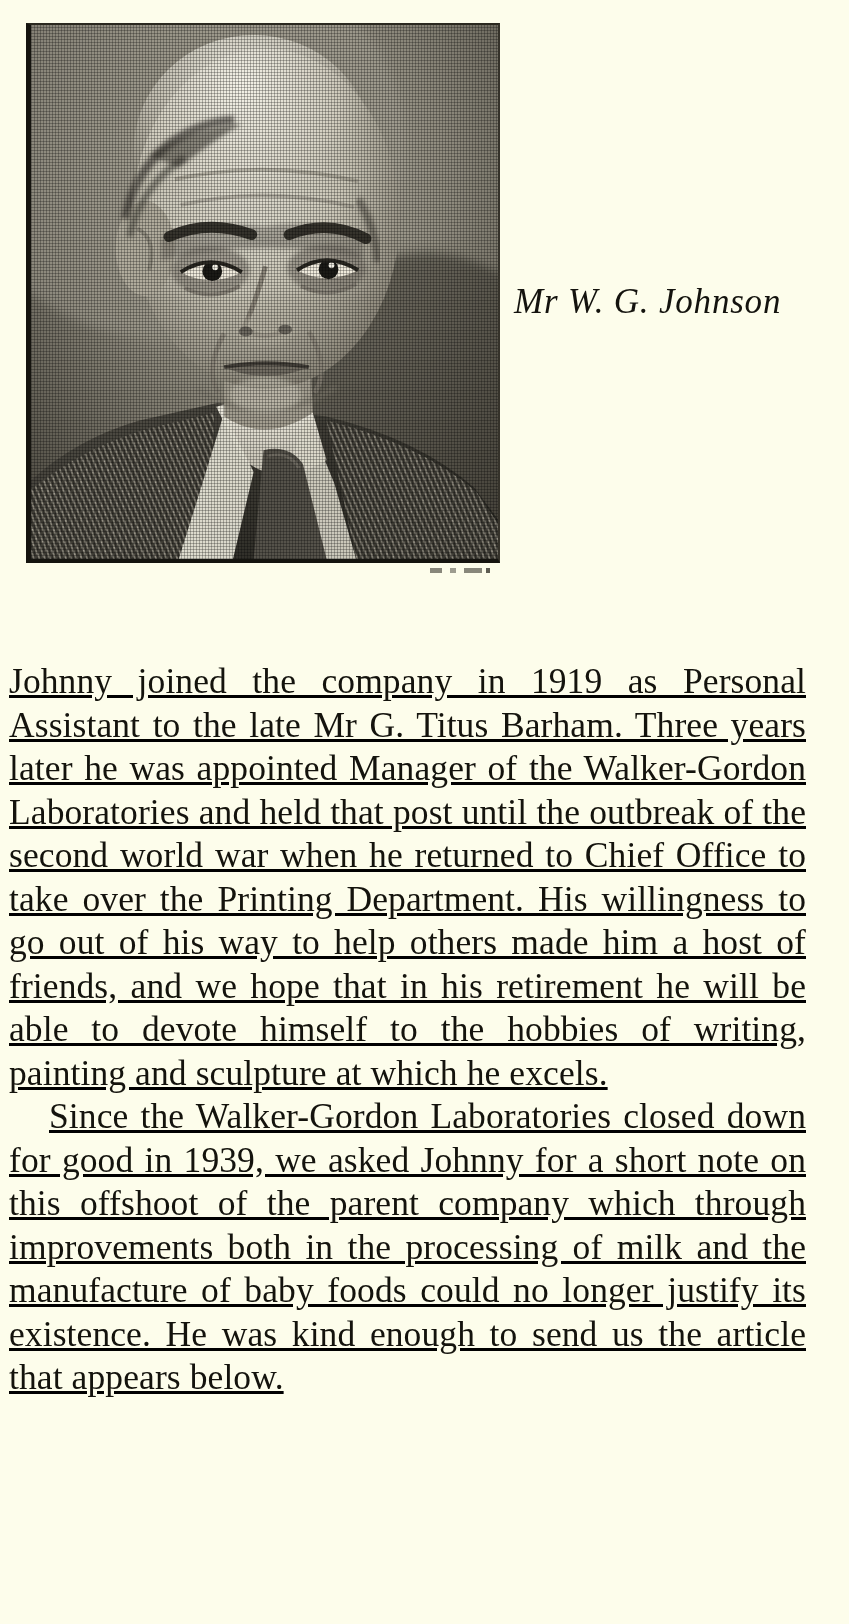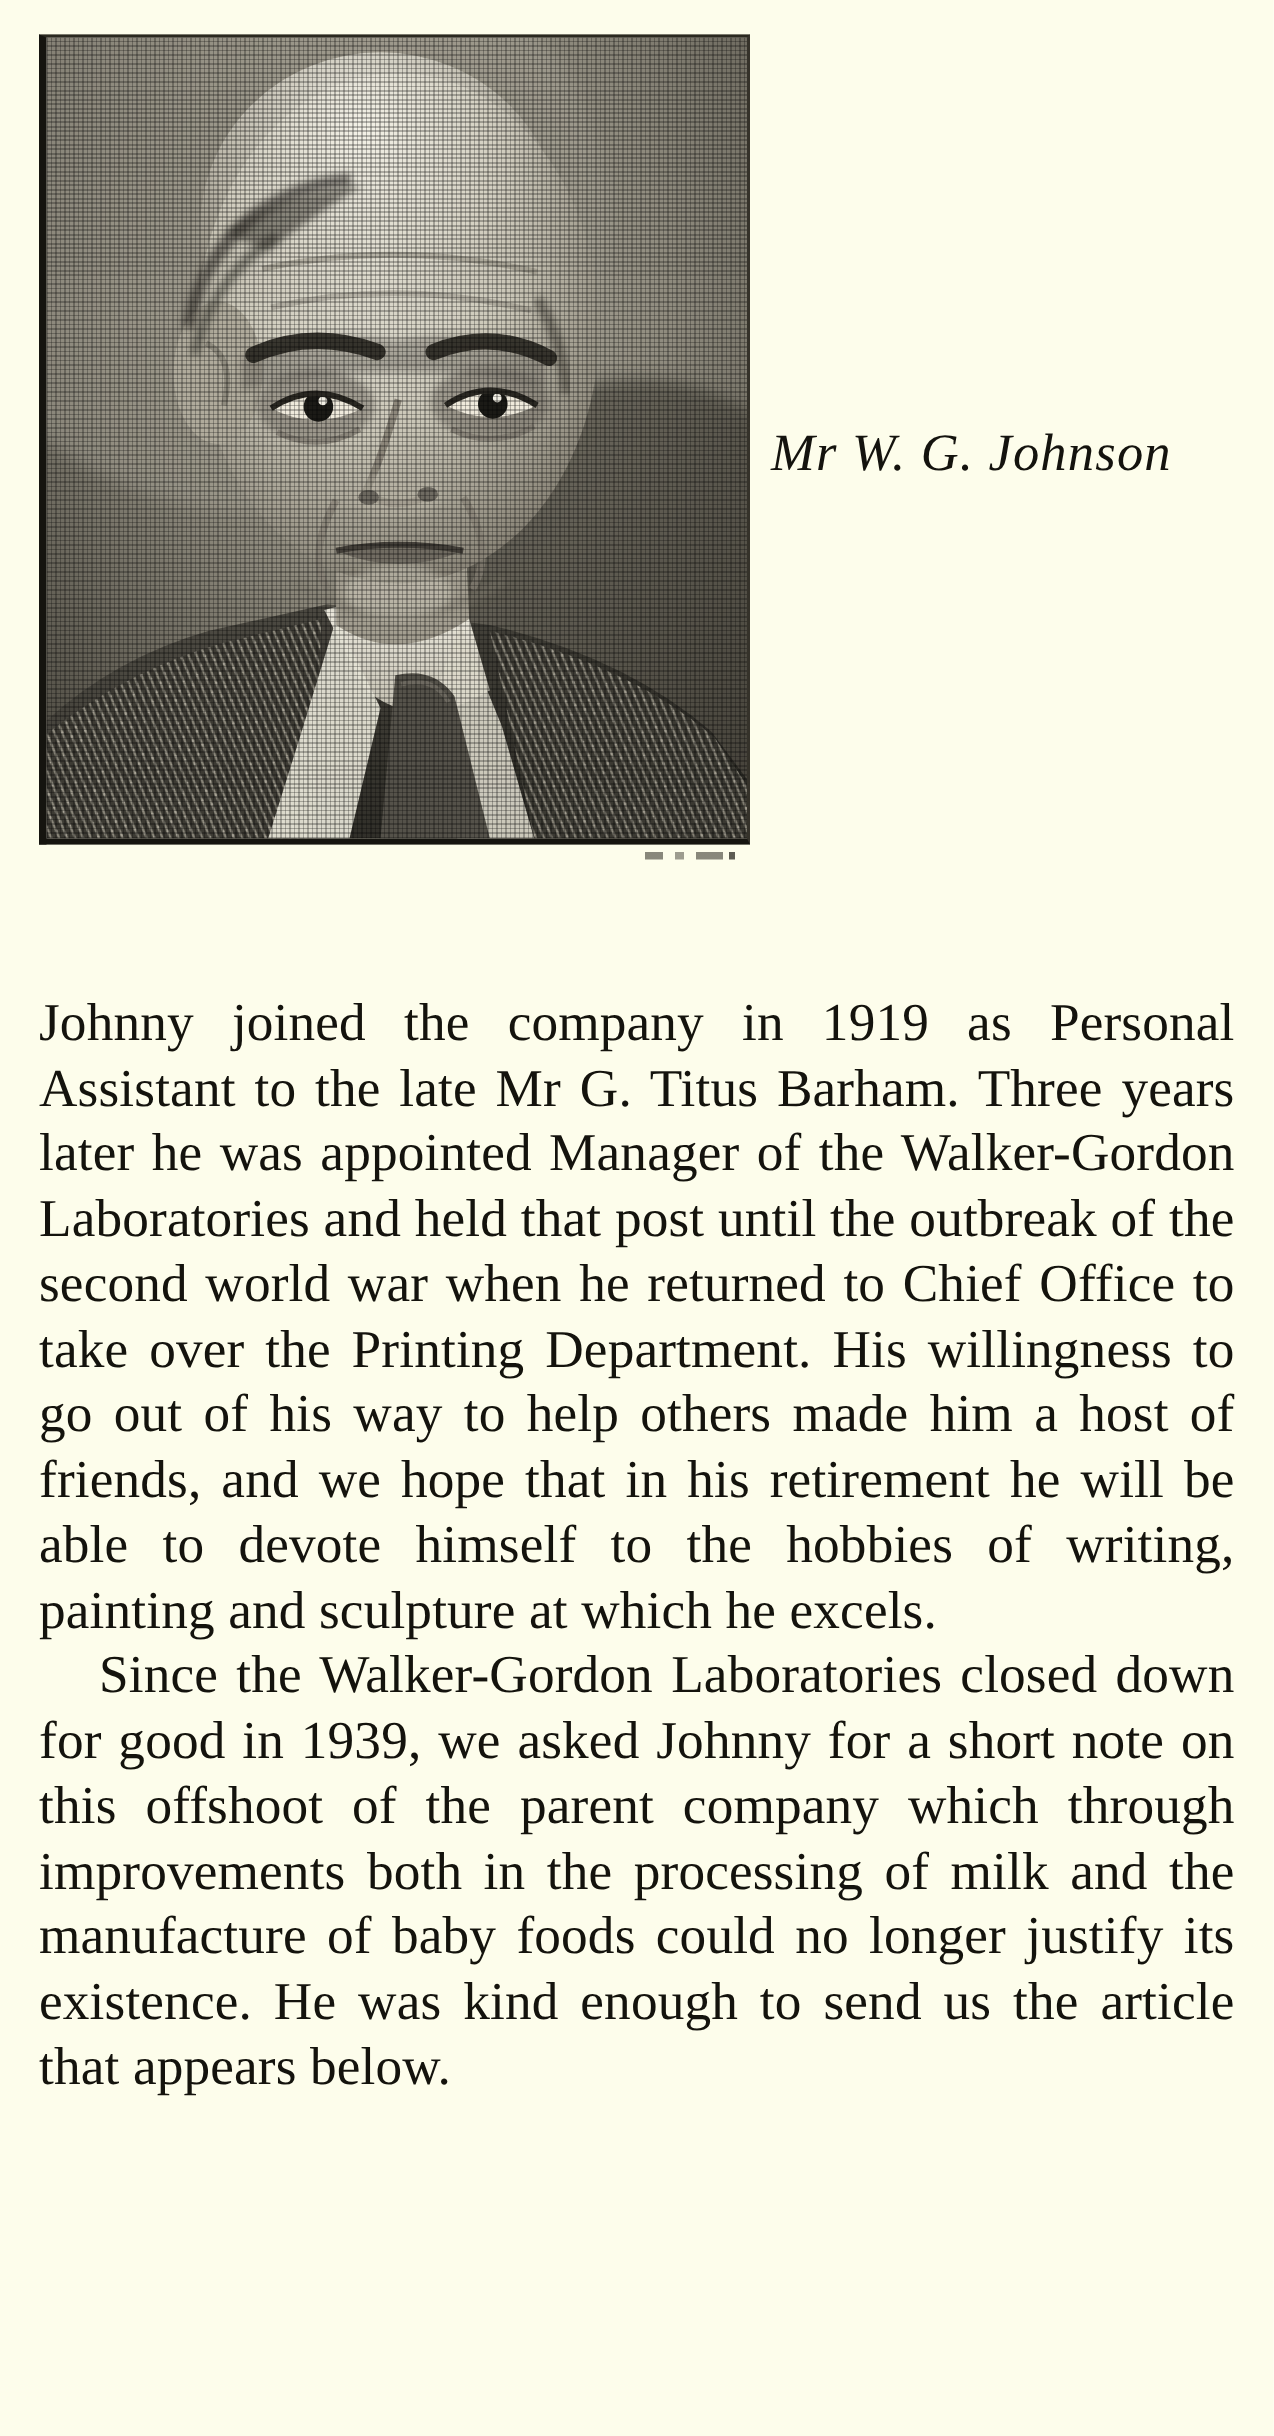--- a/index.html
+++ b/index.html
@@ -123,23 +123,24 @@
     color: #111009;
     letter-spacing: 1.5px;
     display: inline-block;
     vertical-align: baseline;
     margin-left: 4px;
   }
 
   
   .body-copy {
     position: absolute;
-    left: 26px;
+    left: 9px;
     top: 660px;
     width: 797px;
+    text-decoration: underline;
   }
   .para {
     margin: 0;
     font-family: "Liberation Serif", "DejaVu Serif", serif;
     font-size: 35.5px;
     line-height: 43.5px;
     color: #14130d;
     text-align: justify;
     text-justify: inter-word;
     -webkit-hyphens: none;

